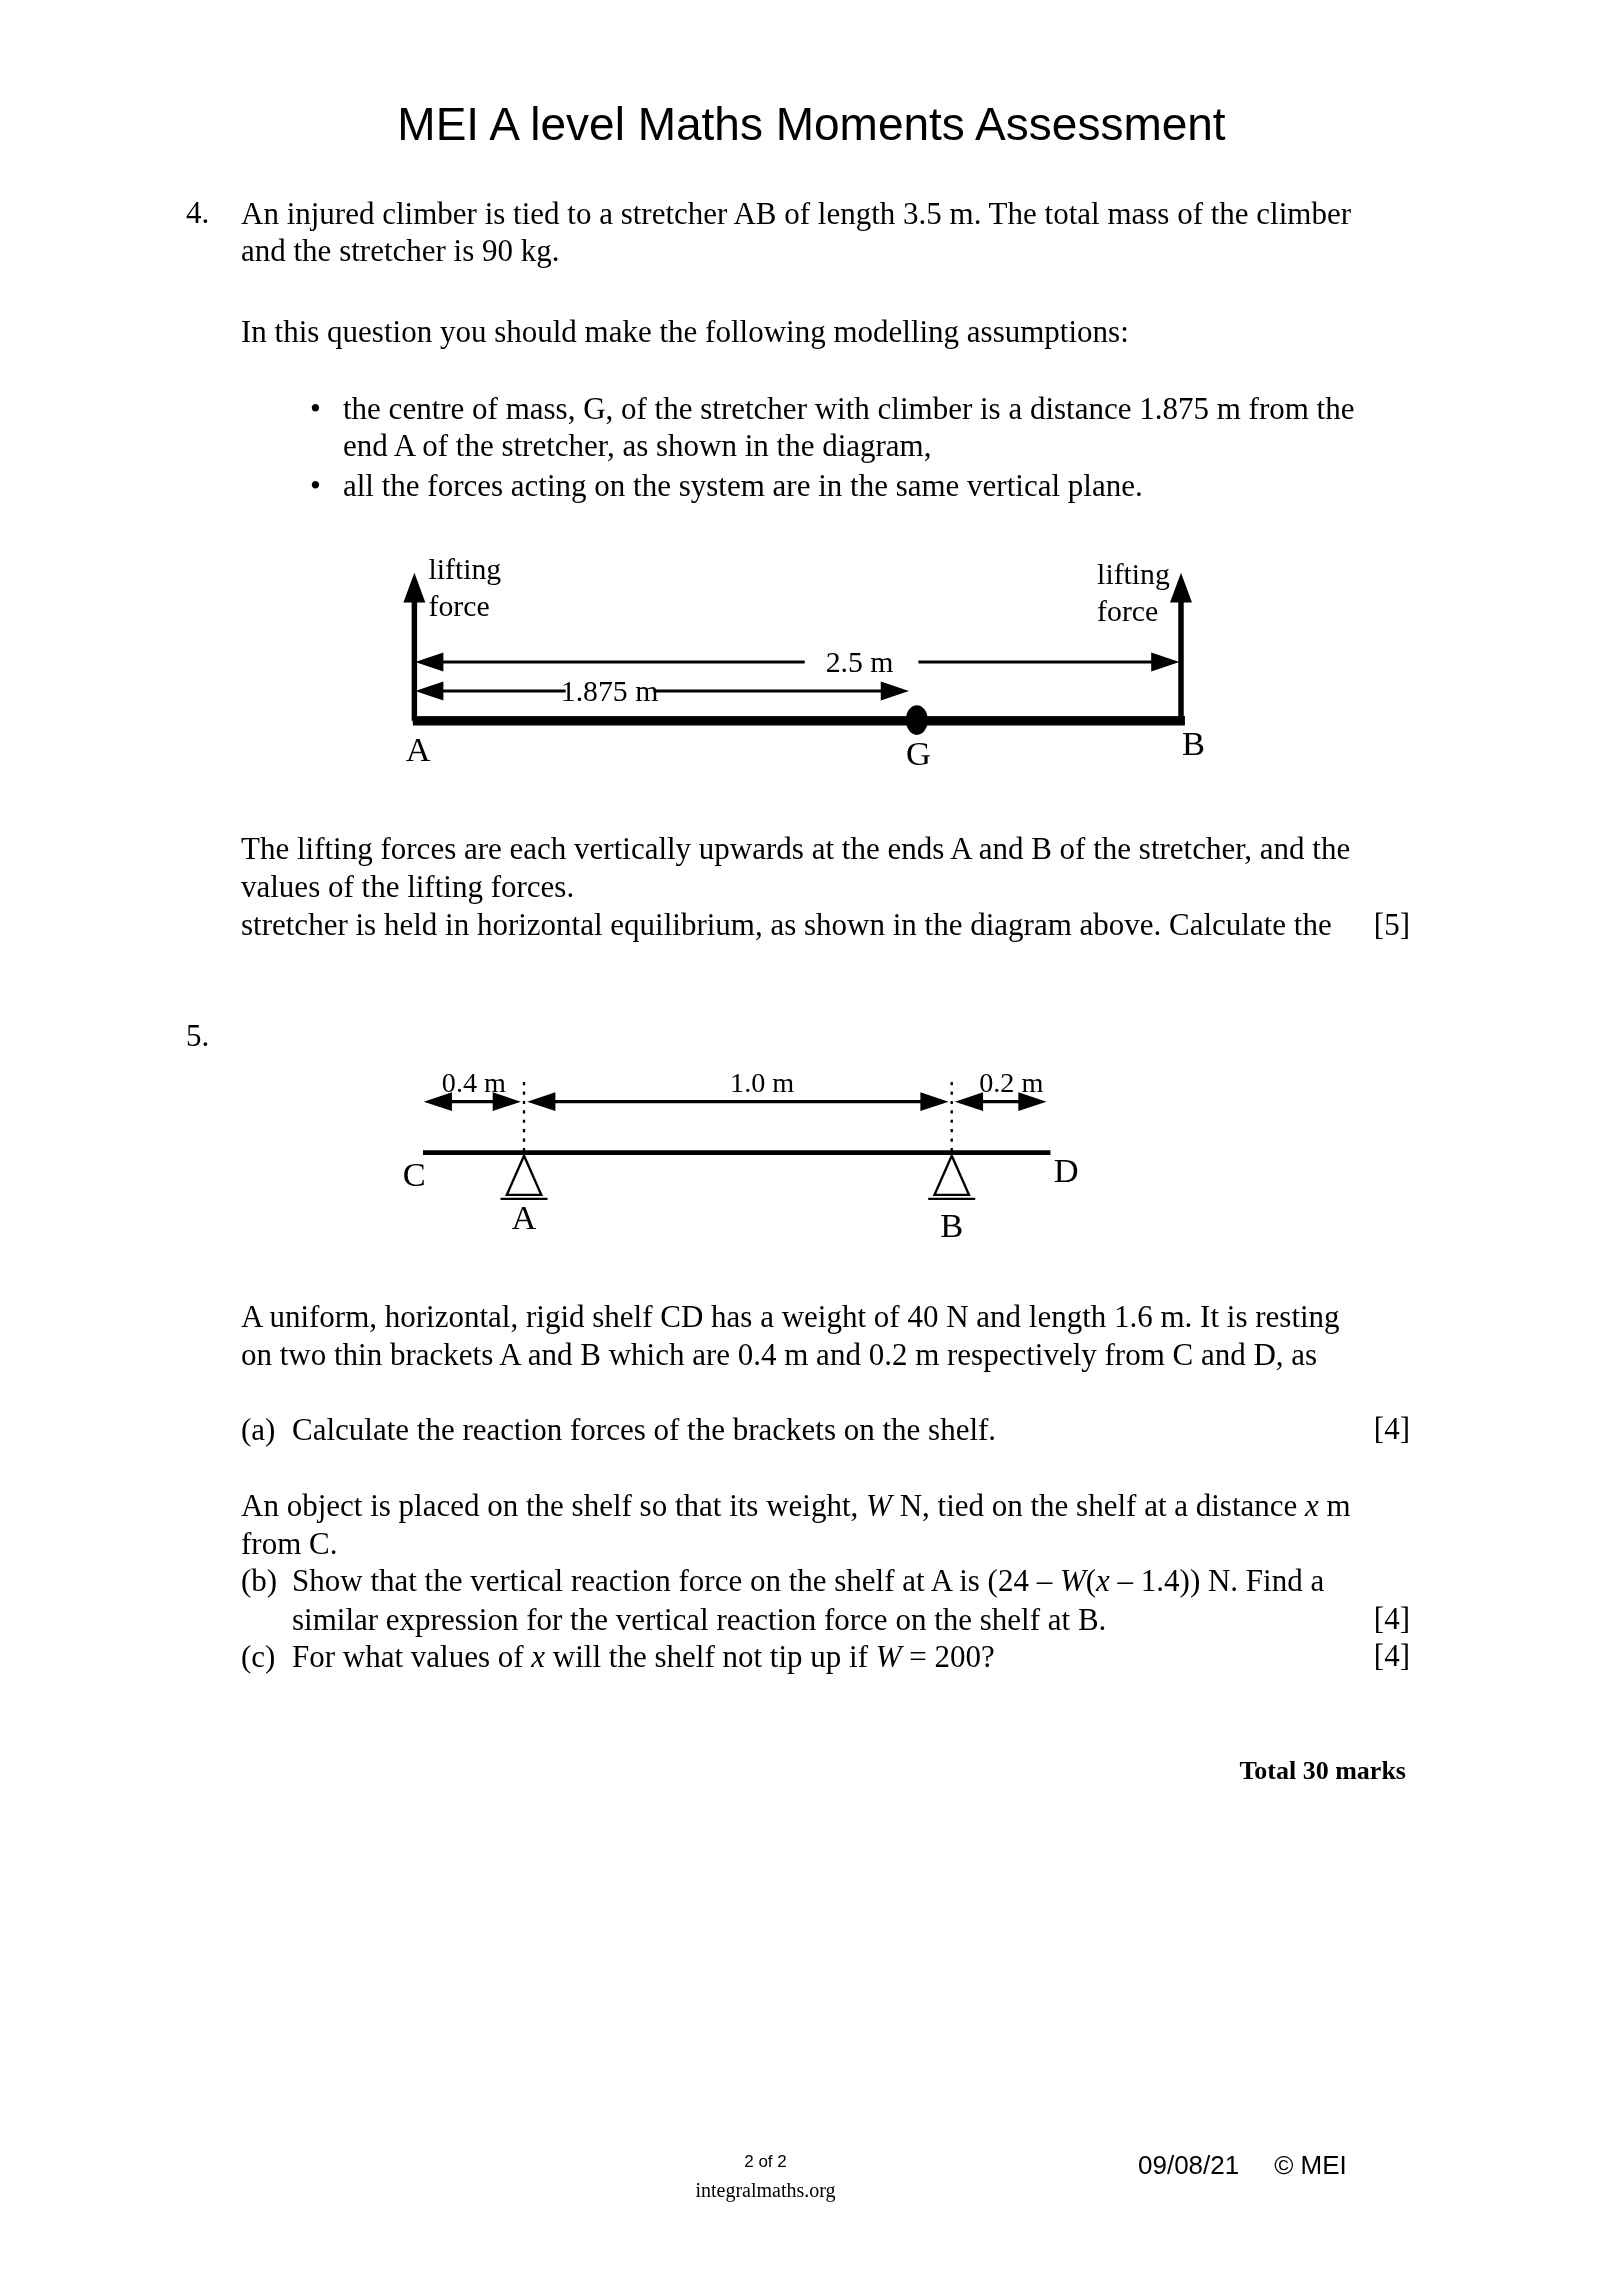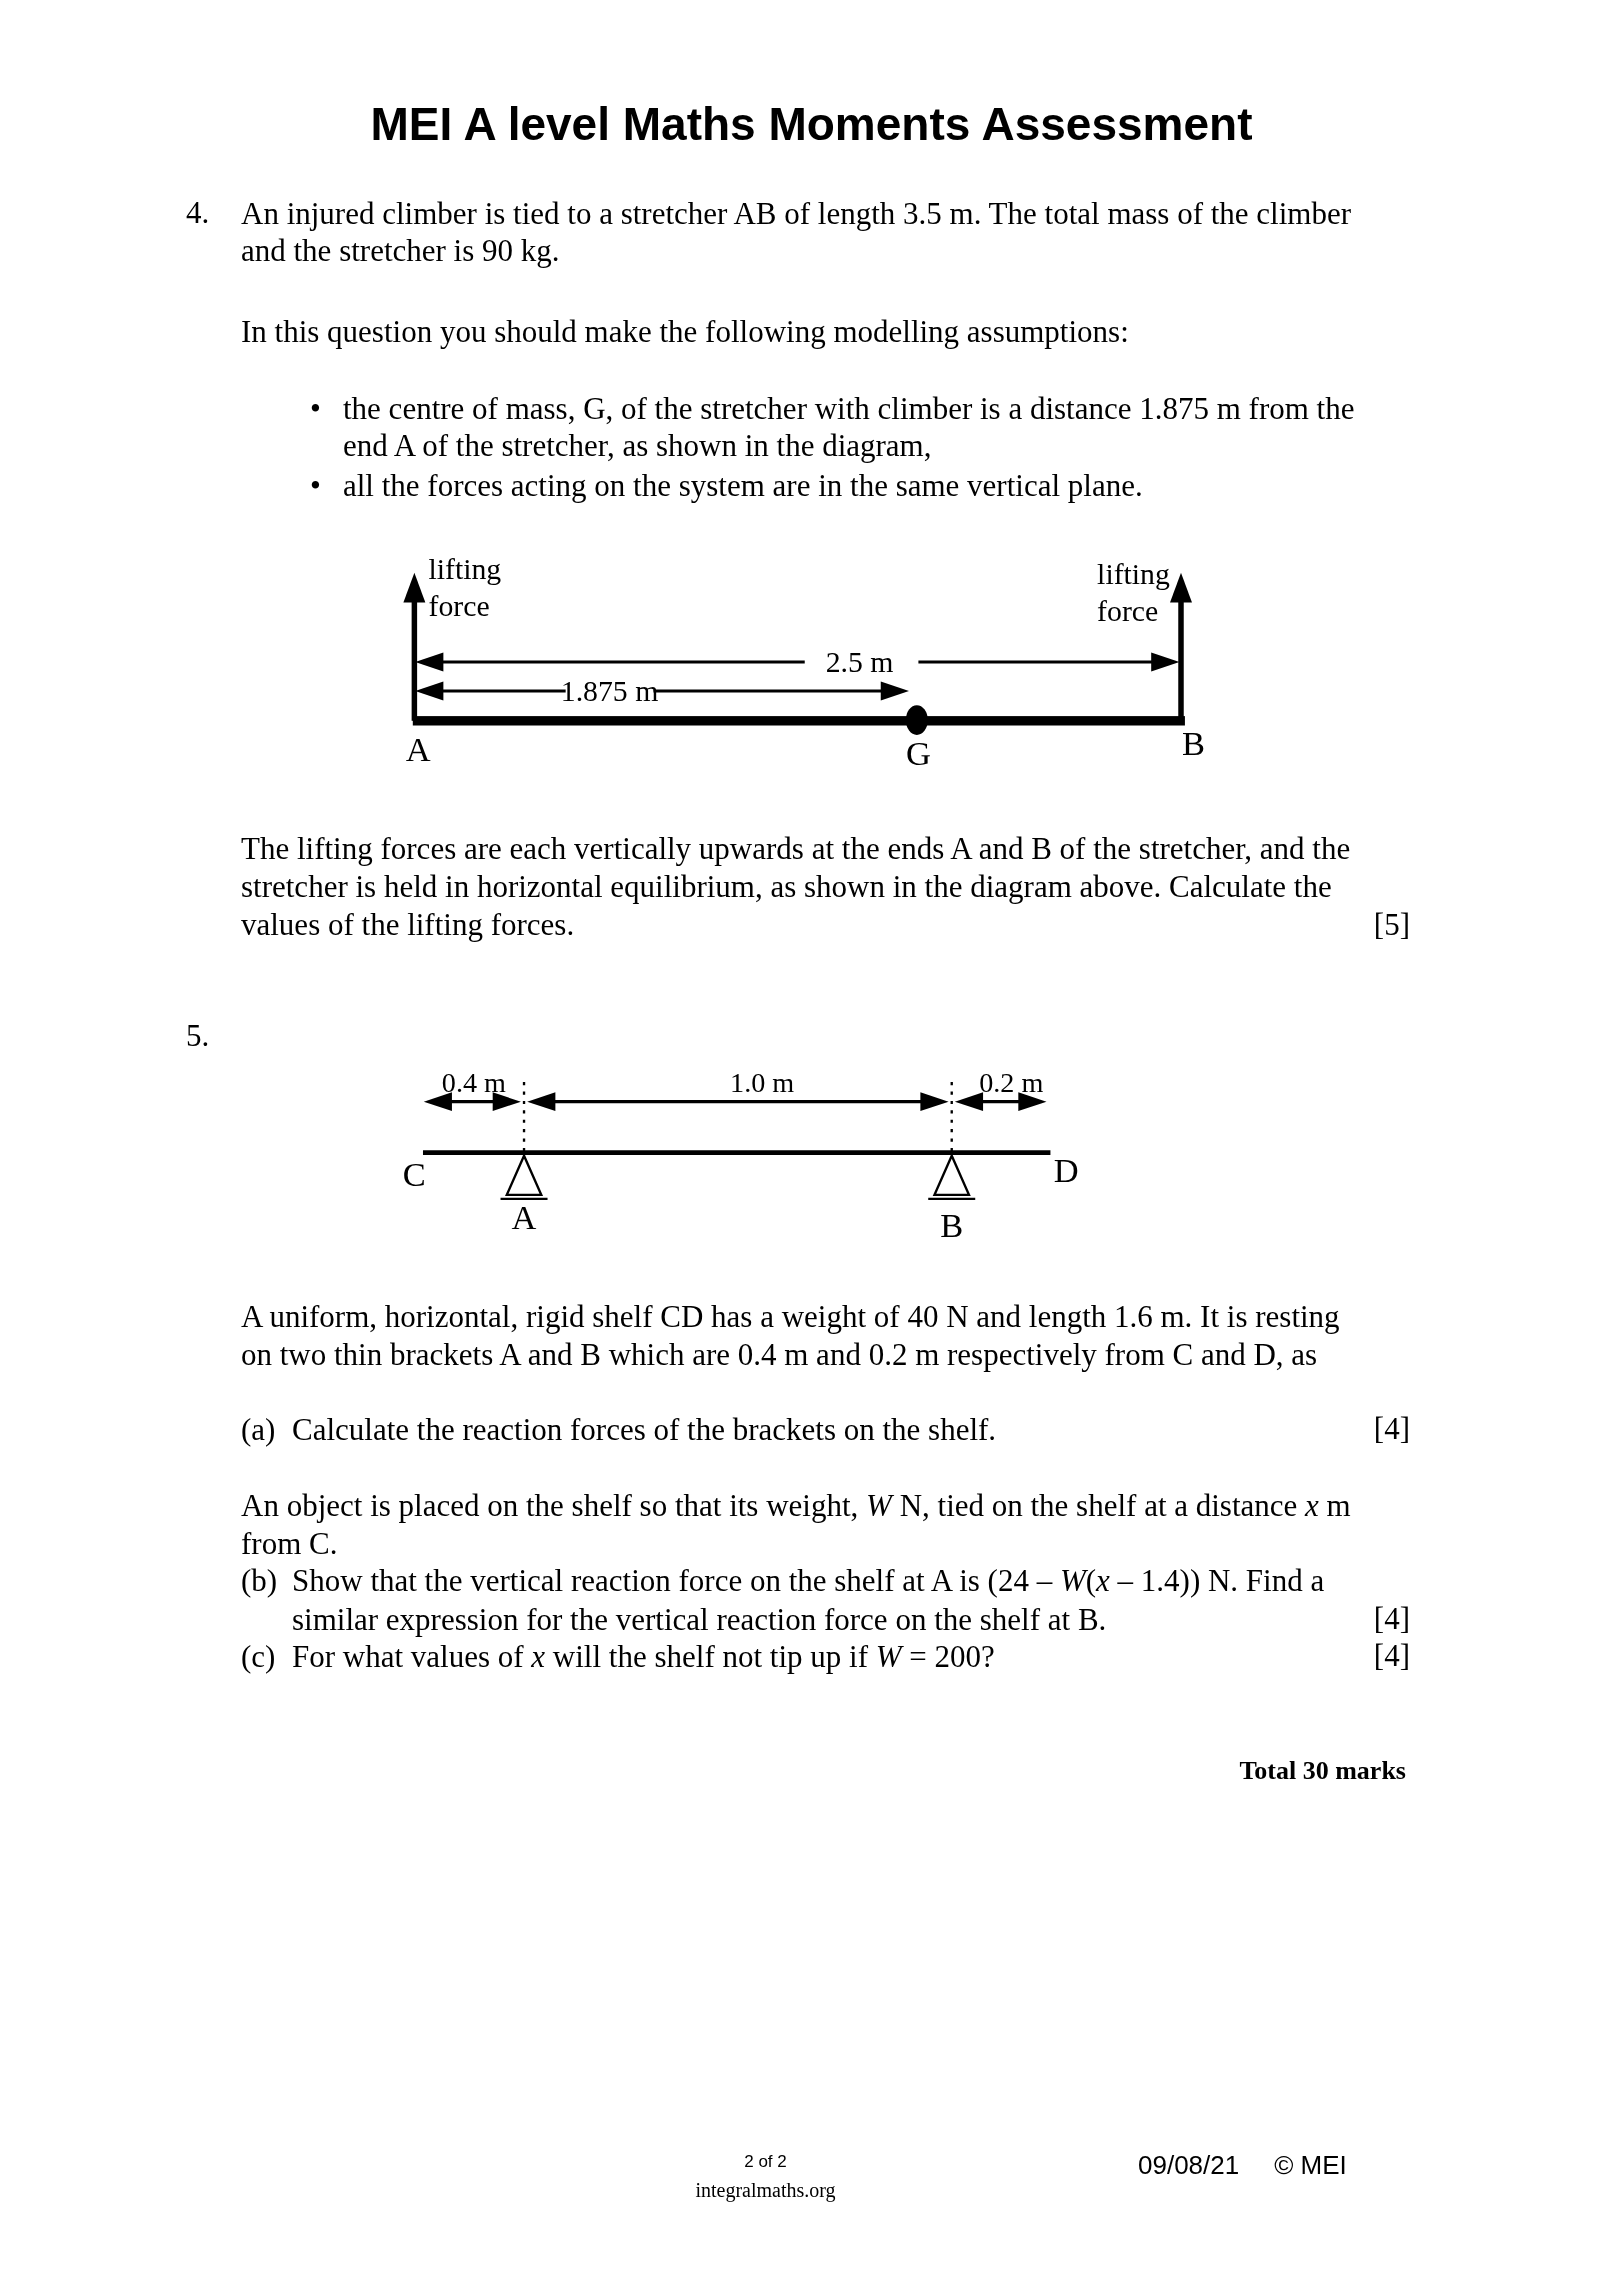--- a/index.html
+++ b/index.html
@@ -4,21 +4,21 @@
 <style>
   html,body{margin:0;padding:0;background:#777;}
   #page{
     position:relative;width:1623px;height:2295px;background:#ffffff;
     font-family:"Liberation Serif",serif;color:#000;overflow:hidden;
   }
   .abs{position:absolute;}
   .line{white-space:nowrap;font-size:31px;line-height:37px;}
   .lh48 .line{line-height:38px;}
   .title{
-    font-family:"Liberation Sans",sans-serif;font-weight:bold;font-size:46px;
+    font-family:"Liberation Sans",sans-serif;font-weight:normal;font-size:46px;
     width:1623px;text-align:center;white-space:nowrap;
   }
   .qnum{font-size:31px;white-space:nowrap;}
   .marks{font-size:31px;white-space:nowrap;}
   .bullet{font-size:31px;line-height:37px;}
   .abc-label{display:inline-block;width:51px;font-size:31px;}
   .total{font-size:26px;font-weight:bold;white-space:nowrap;}
   .footer-left{width:243px;text-align:center;}
   .footer-page{font-family:"Liberation Sans",sans-serif;font-size:17px;line-height:27px;}
   .footer-site{font-family:"Liberation Serif",serif;font-size:20px;line-height:30px;}
@@ -93,22 +93,22 @@
     <text class="forcetext" x="918" y="49">lifting</text>
     <text class="forcetext" x="918" y="96">force</text>
 
     <text class="ptlabel" x="52" y="274" text-anchor="middle">A</text>
     <text class="ptlabel" x="690" y="279" text-anchor="middle">G</text>
     <text class="ptlabel" x="1041" y="266" text-anchor="middle">B</text>
   </svg>
 
   <div class="abs lh48" style="top:830px;left:241px;">
     <div class="line">The lifting forces are each vertically upwards at the ends A and B of the stretcher, and the</div>
+    <div class="line">values of the lifting forces.</div>
     <div class="line">stretcher is held in horizontal equilibrium, as shown in the diagram above. Calculate the</div>
-    <div class="line">values of the lifting forces.</div>
   </div>
   <div class="abs marks" style="top:907px;right:213px;">[5]</div>
 
   <div class="abs qnum" style="top:1018px;left:186px;">5.</div>
 
   <svg class="abs" style="top:1068px;left:393px;" width="707" height="188" viewBox="0 0 900 240">
 
     <g>
       <line x1="62" y1="43" x2="136" y2="43" stroke="#000" stroke-width="4"></line>
       <polygon points="38,43 74,31 74,55" fill="#000"></polygon>

